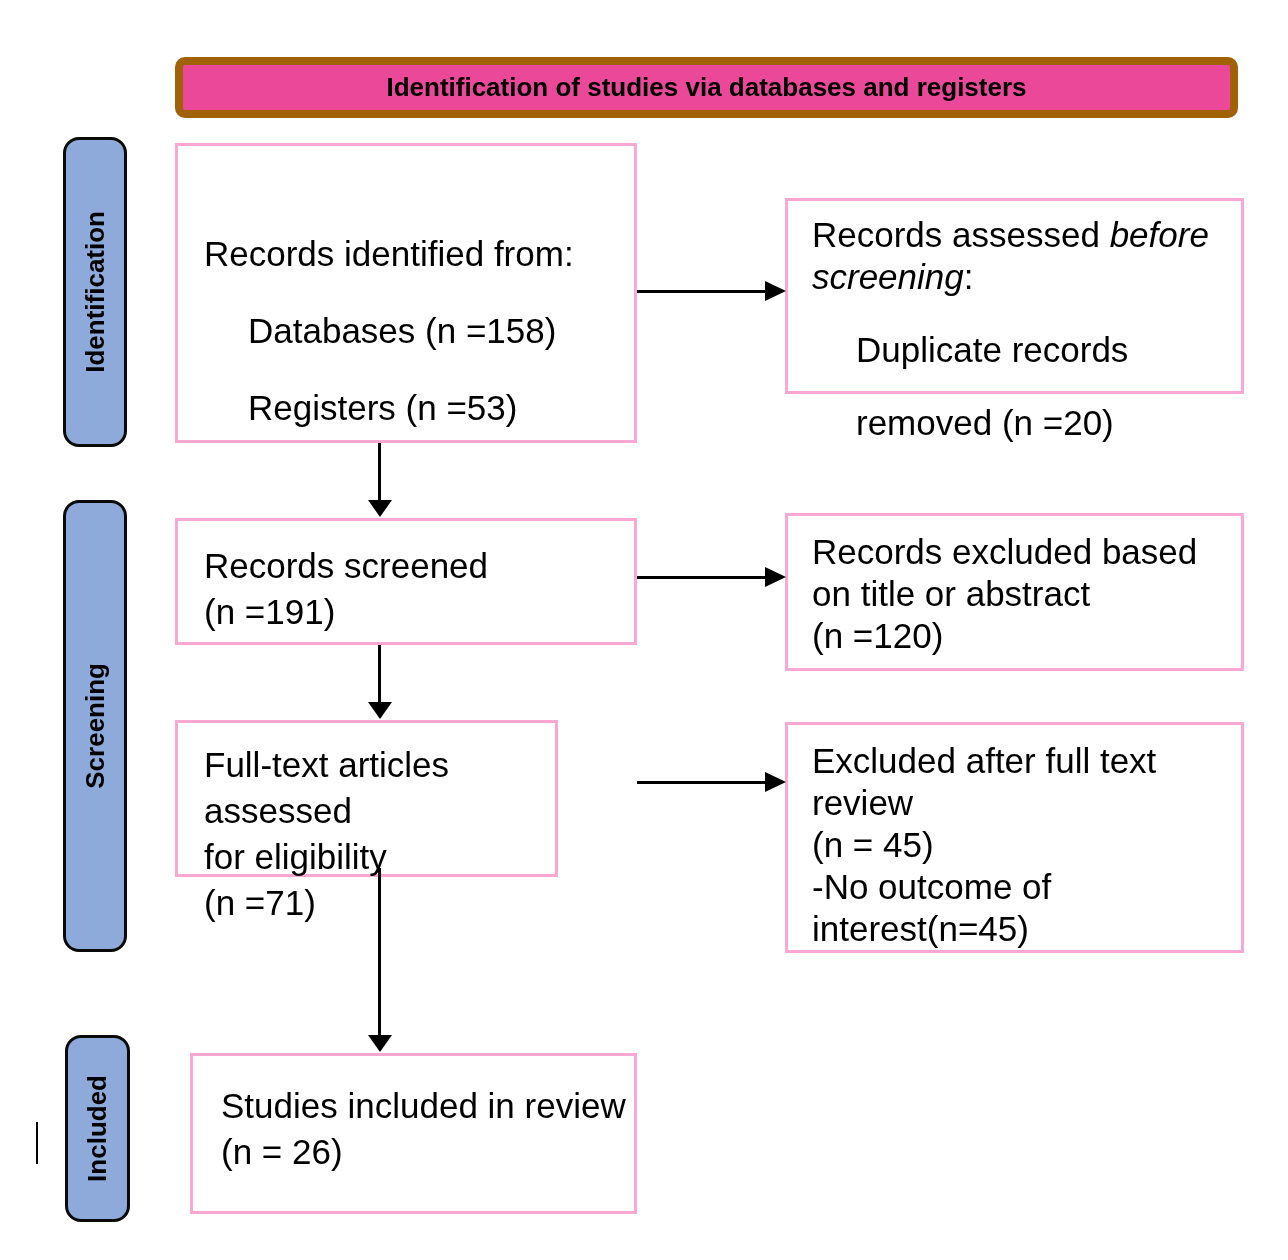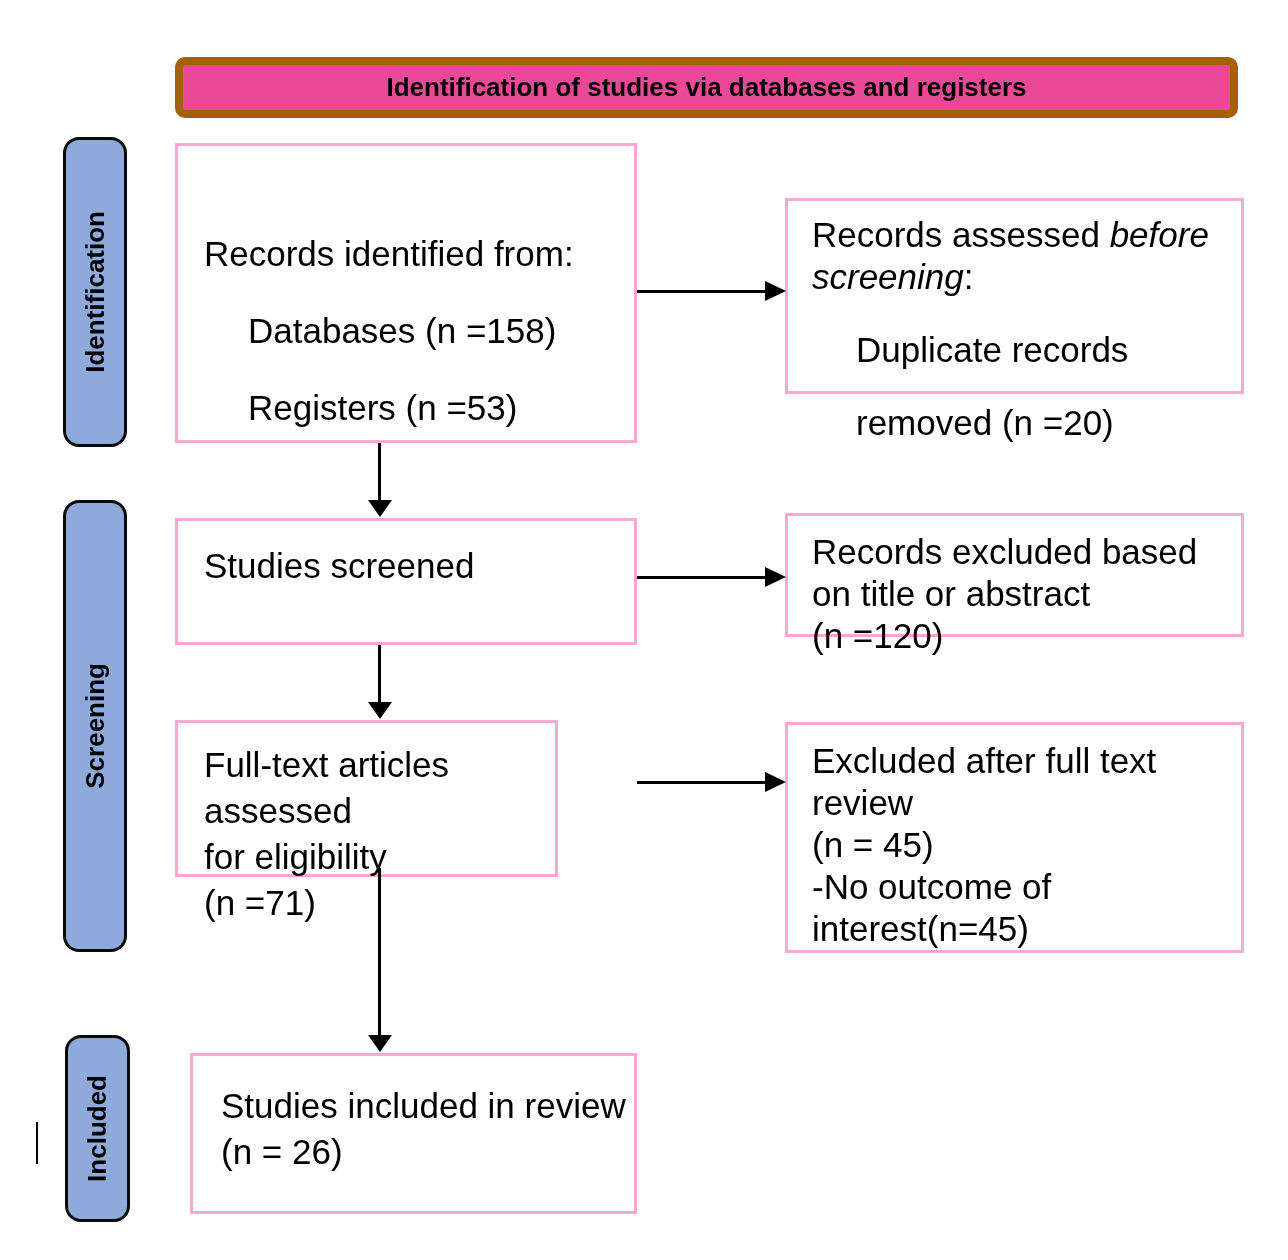--- a/index.html
+++ b/index.html
@@ -58,21 +58,21 @@
   .indent { padding-left: 44px; margin-top: 31px; }
   .it { font-style: italic; }
 
   .box-identified { left: 175px; top: 143px;  width: 462px; height: 300px; padding: 85px 8px 0 26px; }
   .box-screened   { left: 175px; top: 518px;  width: 462px; height: 127px; padding: 22px 8px 0 26px; }
   .box-fulltext   { left: 175px; top: 720px;  width: 383px; height: 157px; padding: 19px 8px 0 26px; }
   .box-included   { left: 190px; top: 1053px; width: 447px; height: 161px; padding: 27px 8px 0 28px; }
 
   .rbox { line-height: 42px; }
   .box-removed    { left: 785px; top: 198px; width: 459px; height: 196px; padding: 13px 6px 0 24px; }
-  .box-excluded-1 { left: 785px; top: 513px; width: 459px; height: 124px; padding: 15px 6px 0 24px; }
+  .box-excluded-1 { left: 785px; top: 513px; width: 459px; height: 158px; padding: 15px 6px 0 24px; }
   .box-excluded-2 { left: 785px; top: 722px; width: 459px; height: 231px; padding: 15px 6px 0 24px; }
 
   
   .hline { position: absolute; height: 3px; background: #000; }
   .vline { position: absolute; width: 3px;  background: #000; }
   .tri-right {
     position: absolute; width: 0; height: 0;
     border-top: 10px solid transparent;
     border-bottom: 10px solid transparent;
     border-left: 21px solid #000;
@@ -106,21 +106,22 @@
     <span class="vtext">Included</span>
   </div>
 
   <div class="box box-identified">
     <span class="line">Records identified from:</span>
     <span class="line indent">Databases (n =158)</span>
     <span class="line indent">Registers (n =53)</span>
   </div>
 
   <div class="box box-screened">
-    <span class="line">Studies screened</span>
+    <span class="line">Records screened</span>
+    <span class="line">(n =191)</span>
   </div>
 
   <div class="box box-fulltext">
     <span class="line">Full-text articles assessed</span>
     <span class="line">for eligibility</span>
     <span class="line">(n =71)</span>
   </div>
 
   <div class="box box-included">
     <span class="line">Studies included in review</span>

